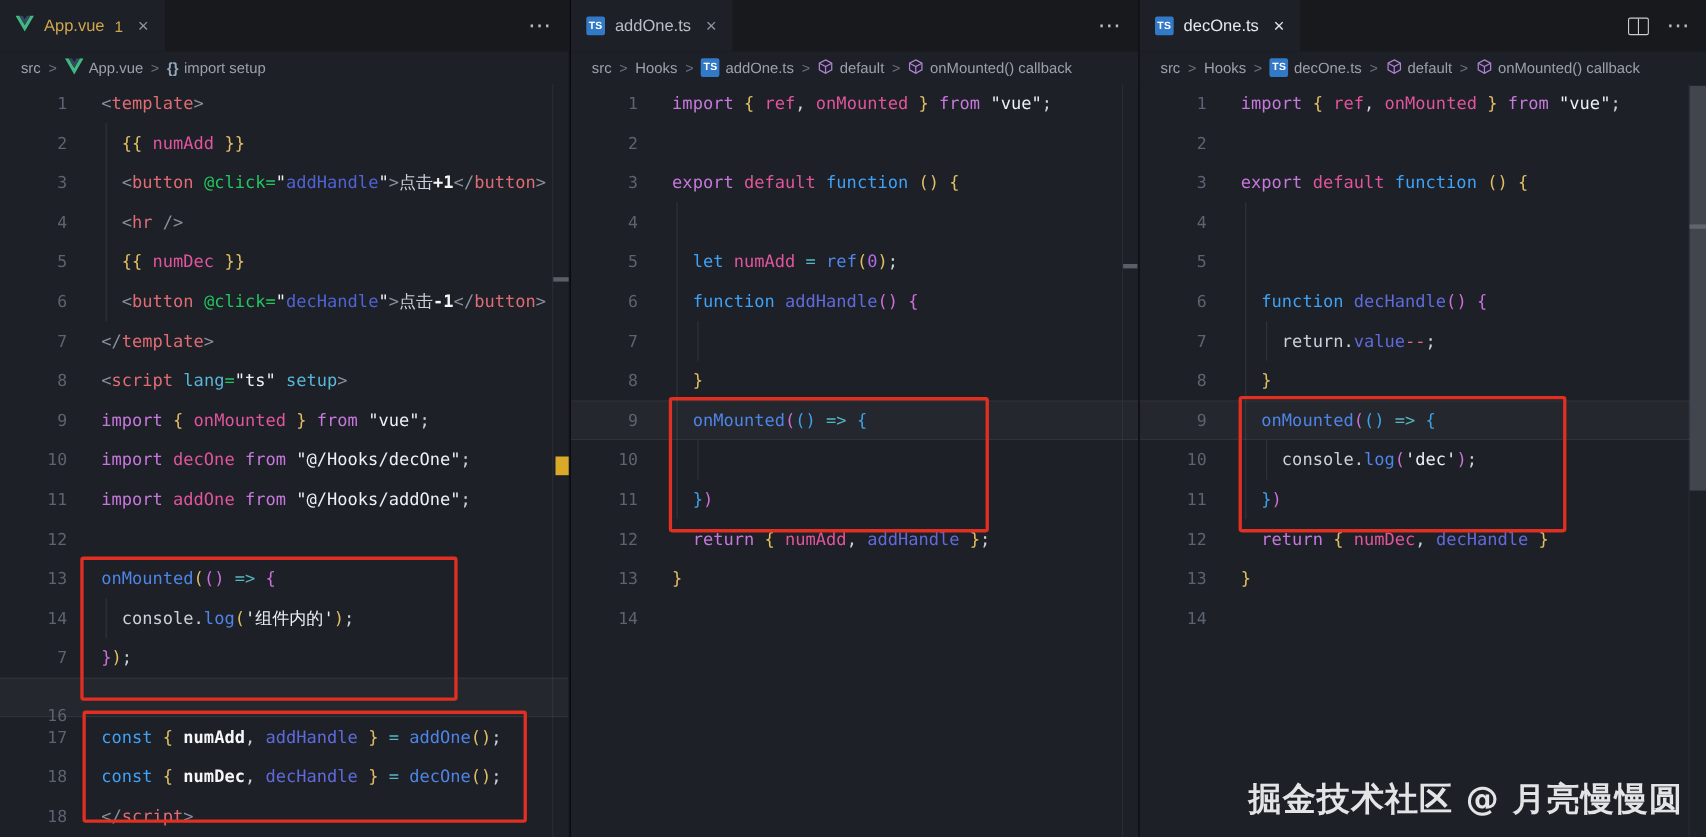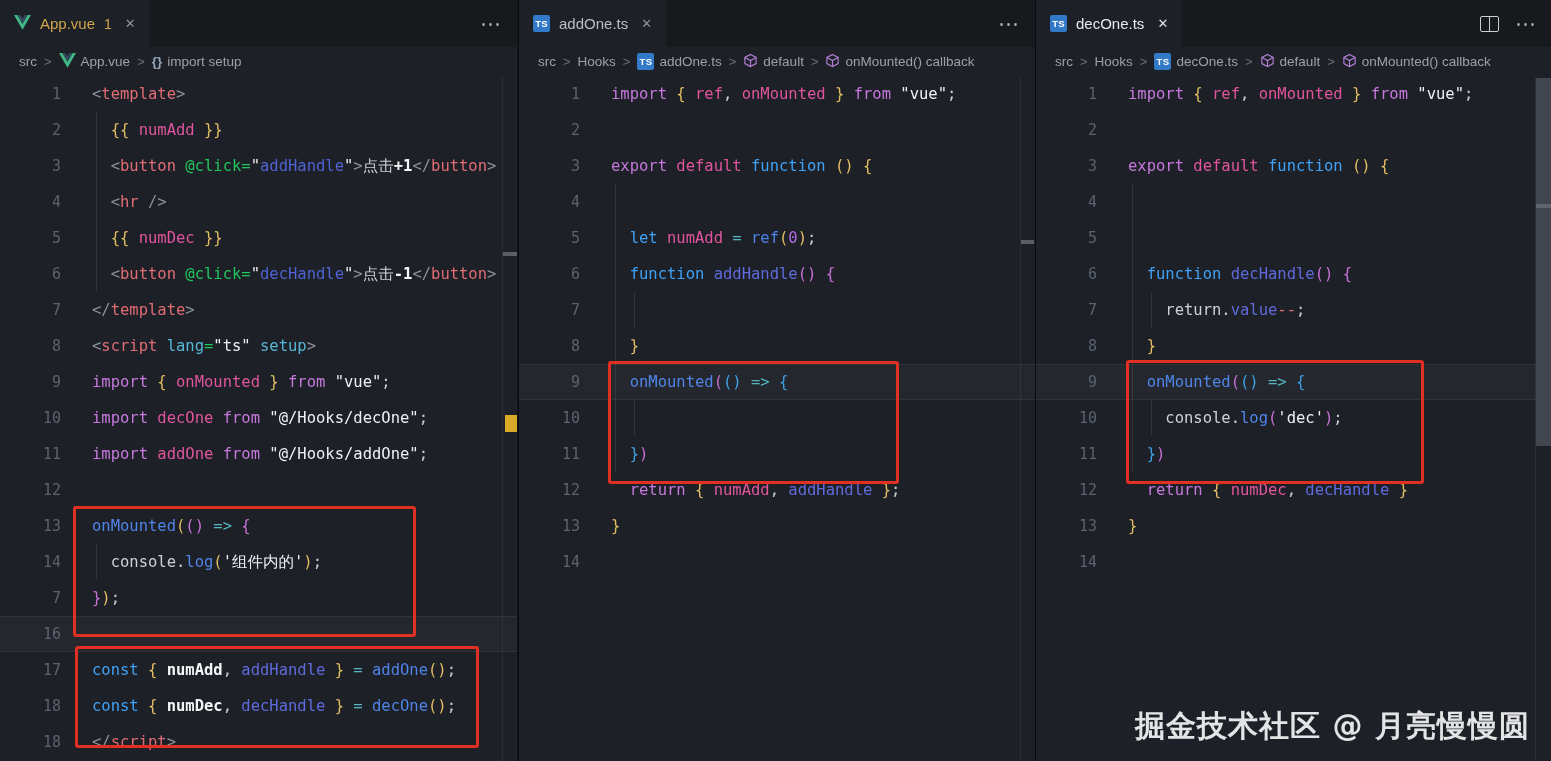--- a/index.html
+++ b/index.html
@@ -60,21 +60,21 @@
         <div class="row" style="top: 256px;"><span class="ln">6</span><span class="code"><span class="tok-txt">  </span><span class="tok-tagB">&lt;</span><span class="tok-tag">button</span><span class="tok-attrW"> @click=</span><span class="tok-str">"</span><span class="tok-strB">decHandle</span><span class="tok-str">"</span><span class="tok-tagB">&gt;</span><span class="tok-txt">点击</span><span class="tok-txtB">-1</span><span class="tok-tagB">&lt;/</span><span class="tok-tag">button</span><span class="tok-tagB">&gt;</span></span></div>
         <div class="row" style="top: 292px;"><span class="ln">7</span><span class="code"><span class="tok-tagB">&lt;/</span><span class="tok-tag">template</span><span class="tok-tagB">&gt;</span></span></div>
         <div class="row" style="top: 328px;"><span class="ln">8</span><span class="code"><span class="tok-tagB">&lt;</span><span class="tok-tag">script</span><span class="tok-txt"> </span><span class="tok-attr">lang</span><span class="tok-attrW">=</span><span class="tok-str">"ts"</span><span class="tok-txt"> </span><span class="tok-attr">setup</span><span class="tok-tagB">&gt;</span></span></div>
         <div class="row" style="top: 364px;"><span class="ln">9</span><span class="code"><span class="tok-kwV">import </span><span class="tok-brY">{ </span><span class="tok-pink">onMounted</span><span class="tok-brY"> } </span><span class="tok-kwV">from </span><span class="tok-str">"vue"</span><span class="tok-txt">;</span></span></div>
         <div class="row" style="top: 400px;"><span class="ln">10</span><span class="code"><span class="tok-kwV">import </span><span class="tok-pink">decOne </span><span class="tok-kwV">from </span><span class="tok-str">"@/Hooks/decOne"</span><span class="tok-txt">;</span></span></div>
         <div class="row" style="top: 436px;"><span class="ln">11</span><span class="code"><span class="tok-kwV">import </span><span class="tok-pink">addOne </span><span class="tok-kwV">from </span><span class="tok-str">"@/Hooks/addOne"</span><span class="tok-txt">;</span></span></div>
         <div class="row" style="top: 472px;"><span class="ln">12</span><span class="code"></span></div>
         <div class="row" style="top: 508px;"><span class="ln">13</span><span class="code"><span class="tok-fn">onMounted</span><span class="tok-brY">(</span><span class="tok-brP">()</span><span class="tok-cy"> =&gt; </span><span class="tok-brP">{</span></span></div>
         <div class="row" style="top: 544px;"><span class="ln">14</span><span class="code"><span class="tok-txt">  console.</span><span class="tok-fn">log</span><span class="tok-brY">(</span><span class="tok-str">'组件内的'</span><span class="tok-brY">)</span><span class="tok-txt">;</span></span></div>
         <div class="row" style="top: 580px;"><span class="ln">7</span><span class="code"><span class="tok-brP">}</span><span class="tok-brY">)</span><span class="tok-txt">;</span></span></div>
-        <div class="row" style="top: 616px;"><span class="ln">16</span><span class="code"></span></div>
+        <div class="row" style="top: 632px;"><span class="ln">16</span><span class="code"></span></div>
         <div class="row" style="top: 652px;"><span class="ln">17</span><span class="code"><span class="tok-kwB">const </span><span class="tok-brY">{ </span><span class="tok-txtB">numAdd</span><span class="tok-txt">, </span><span class="tok-id">addHandle</span><span class="tok-brY"> }</span><span class="tok-cy"> = </span><span class="tok-fn">addOne</span><span class="tok-brY">()</span><span class="tok-txt">;</span></span></div>
         <div class="row" style="top: 688px;"><span class="ln">18</span><span class="code"><span class="tok-kwB">const </span><span class="tok-brY">{ </span><span class="tok-txtB">numDec</span><span class="tok-txt">, </span><span class="tok-id">decHandle</span><span class="tok-brY"> }</span><span class="tok-cy"> = </span><span class="tok-fn">decOne</span><span class="tok-brY">()</span><span class="tok-txt">;</span></span></div>
         <div class="row" style="top: 724px;"><span class="ln">18</span><span class="code"><span class="tok-tagB">&lt;/</span><span class="tok-tag">script</span><span class="tok-tagB">&gt;</span></span></div>
       </div>
       <div class="tabbar">
         <div class="tab">
           <span class="vuesvg"><svg width="17" height="15" viewBox="0 0 24 21">
               <path fill="#41b883" d="M0 0h4.8L12 12.3 19.2 0H24L12 20.6z"></path>
               <path fill="#35495e" d="M4.8 0h4.4L12 4.9 14.8 0h4.4L12 12.3z"></path>
             </svg></span>

